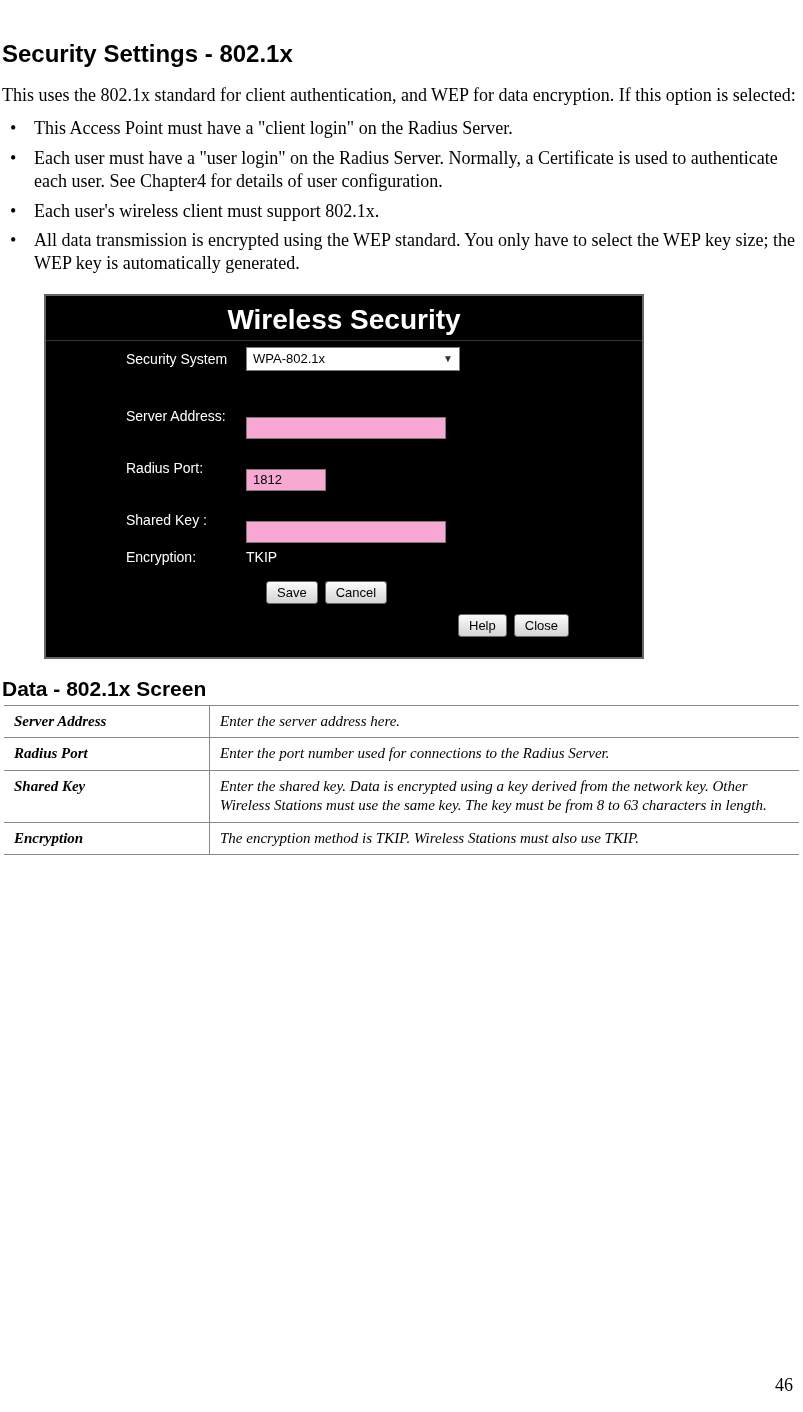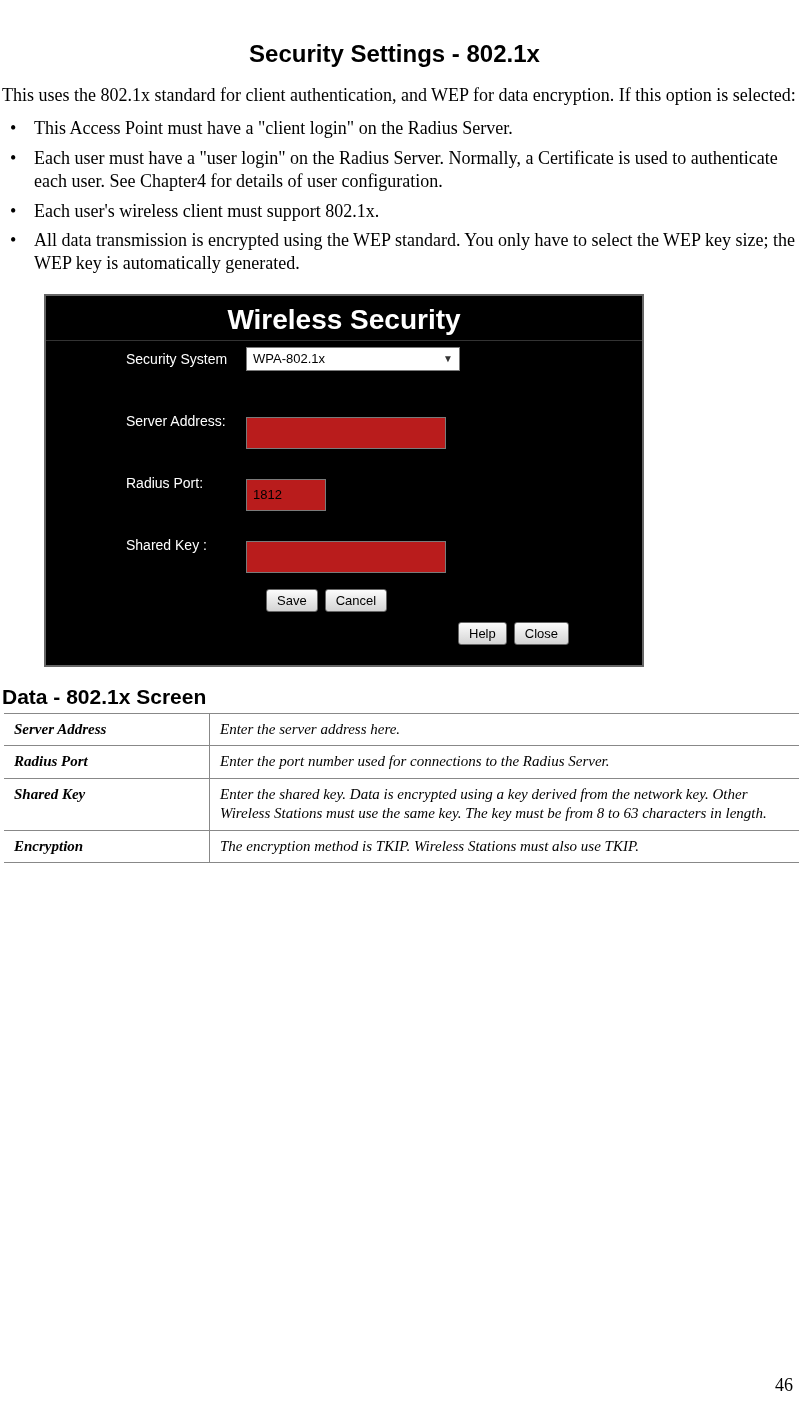--- a/index.html
+++ b/index.html
@@ -14,21 +14,20 @@
     box-sizing: border-box;
   }
   .page {
     padding: 40px 0 0 2px;
   }
   h1 {
     font-family: Arial, Helvetica, sans-serif;
     font-weight: bold;
     font-size: 24px;
     margin: 0 16px 16px 0;
-    text-align: center;
   }
   .intro {
     margin: 0 0 10px 0;
     line-height: 1.3;
   }
   ul.bullets {
     margin: 0 0 18px 0;
     padding-left: 28px;
     list-style: none;
   }
@@ -92,24 +91,24 @@
     display: flex;
     align-items: center;
     justify-content: space-between;
     text-align: center;
   }
   .form-control-select .arrow {
     font-size: 10px;
     color: #333;
   }
   .form-control-text {
-    background: #b91c1c;
+    background: #f9a8d4;
     color: #000;
     border: 1px solid #7a7a7a;
-    height: 32px;
+    height: 22px;
     width: 200px;
     box-sizing: border-box;
     padding: 0 6px;
     font-size: 13px;
     display: flex;
     align-items: center;
     margin-top: 24px;
   }
   .form-control-text.short {
     width: 80px;
@@ -208,20 +207,24 @@
         <div class="form-row">
           <div class="form-label">Radius Port:</div>
           <div class="form-control-text short">1812</div>
         </div>
 
         <div class="form-row">
           <div class="form-label">Shared Key :</div>
           <div class="form-control-text"></div>
         </div>
 
+        <div class="form-row">
+          <div class="form-label">Encryption:</div>
+          <div class="form-static">TKIP</div>
+        </div>
 
       </div>
 
       <div class="button-row-1">
         <span class="ui-button">Save</span>
         <span class="ui-button">Cancel</span>
       </div>
       <div class="button-row-2">
         <span class="ui-button">Help</span>
         <span class="ui-button">Close</span>

